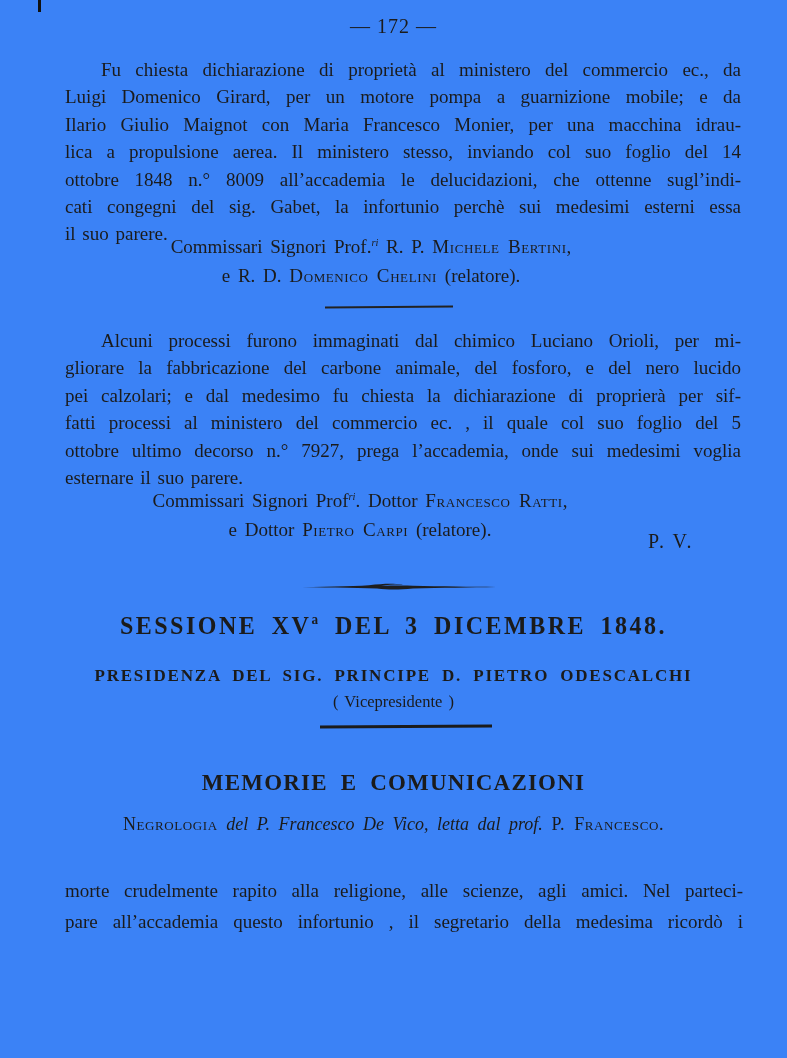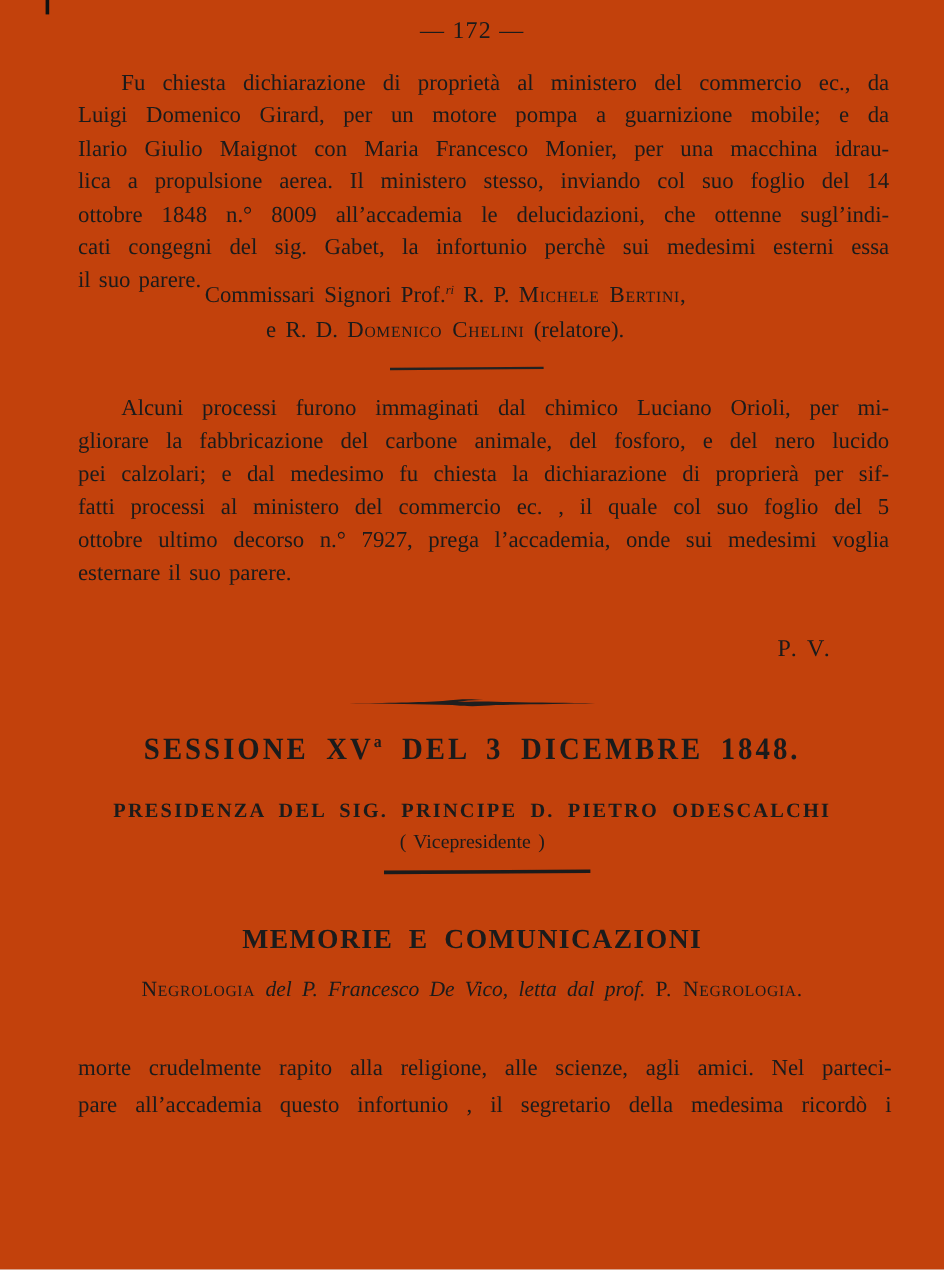--- a/index.html
+++ b/index.html
@@ -1,21 +1,21 @@
 <!DOCTYPE html>
 <html><head>
 <meta charset="utf-8">
 <style>
   html, body { margin: 0; padding: 0; background: #e8e8e8; }
   .page {
     position: relative;
     width: 787px;
     height: 1058px;
     margin: 0 auto;
-    background: #c2410c;
+    background: #3b82f6;
     color: #1b1b1b;
     font-family: "Liberation Serif", "DejaVu Serif", serif;
     overflow: hidden;
   }
   .centered { position: absolute; left: 0; width: 787px; text-align: center; }
 
   .page-number {
     top: 15px;
     font-size: 20px;
     letter-spacing: 1px;
@@ -148,38 +148,42 @@
 
   <div class="para" style="top:327px">
     <div class="jline first">Alcuni processi furono immaginati dal chimico Luciano Orioli, per mi-</div>
     <div class="jline">gliorare la fabbricazione del carbone animale, del fosforo, e del nero lucido</div>
     <div class="jline">pei calzolari; e dal medesimo fu chiesta la dichiarazione di proprierà per sif-</div>
     <div class="jline">fatti processi al ministero del commercio ec. , il quale col suo foglio del 5</div>
     <div class="jline">ottobre ultimo decorso n.° 7927, prega l’accademia, onde sui medesimi voglia</div>
     <div class="jline last">esternare il suo parere.</div>
   </div>
 
+  <div class="commissari" style="top:487px; width:590px">
+    <div><span>Commissari Signori Prof</span><sup class="ord">ri</sup><span>. Dottor </span><span class="sc">Francesco Ratti</span><span>,</span></div>
+    <div><span>e Dottor </span><span class="sc">Pietro Carpi</span><span> (relatore).</span></div>
+  </div>
 
   <div class="signature">P. V.</div>
 
   <div class="swelled-rule">
     <svg width="205" height="12" viewBox="0 0 205 12">
       <path d="M0 6.2 C 30 5.9, 60 5.4, 78 4.2 C 92 2.6, 100 2.2, 112 3.4 C 104 3.2, 96 4.0, 90 5.0 C 100 4.6, 112 4.4, 122 4.8 C 150 5.4, 180 5.8, 205 6.0 C 180 6.3, 150 6.9, 122 7.6 C 108 8.8, 98 9.0, 86 7.6 C 62 6.6, 30 6.4, 0 6.2 Z" fill="#1e1e1e"></path>
     </svg>
   </div>
 
   <div class="centered session-title"><span>SESSIONE XV</span><sup class="ord" style="font-style:normal">a</sup><span> DEL 3 DICEMBRE 1848.</span></div>
 
   <div class="centered presidency">PRESIDENZA DEL SIG. PRINCIPE D. PIETRO ODESCALCHI</div>
   <div class="centered vice">( Vicepresidente )</div>
 
   <div class="rule-double"></div>
 
   <div class="centered memorie-heading">MEMORIE E COMUNICAZIONI</div>
 
-  <div class="centered necrology"><span class="sc">Negrologia</span><span class="it"> del P. Francesco De Vico, letta dal prof. </span><span class="sc">P. Negrologia.</span></div>
+  <div class="centered necrology"><span class="sc">Negrologia</span><span class="it"> del P. Francesco De Vico, letta dal prof. </span><span class="sc">P. Francesco.</span></div>
 
   <div class="para para3">
     <div class="jline">morte crudelmente rapito alla religione, alle scienze, agli amici. Nel parteci-</div>
     <div class="jline">pare all’accademia questo infortunio , il segretario della medesima ricordò i</div>
   </div>
 
 </div>
 
 </body></html>

